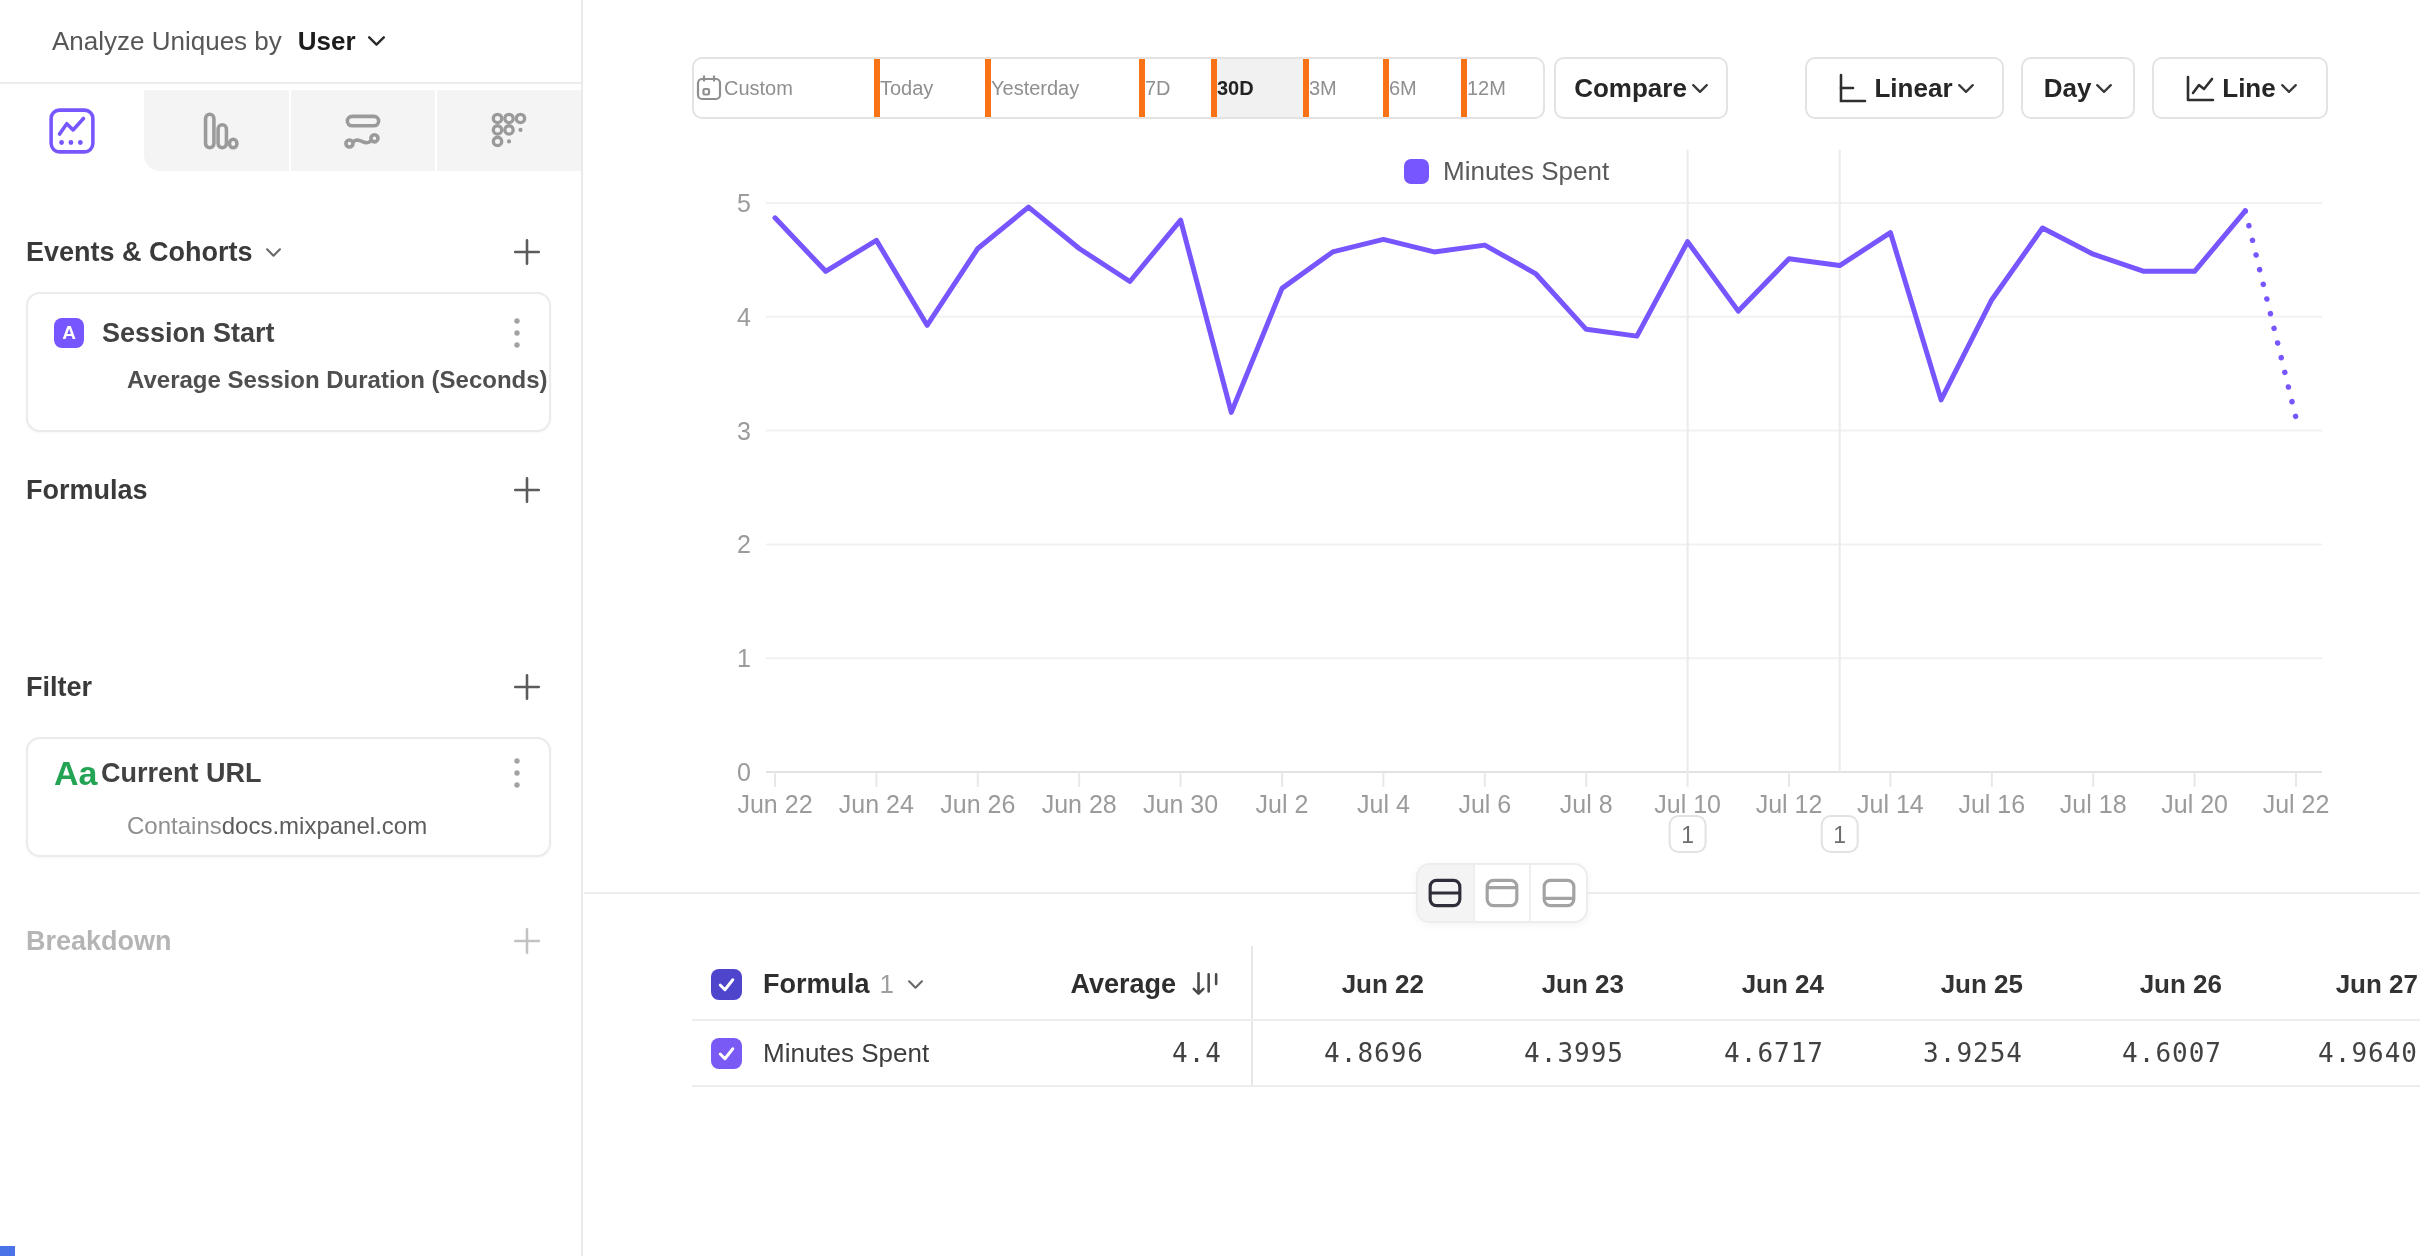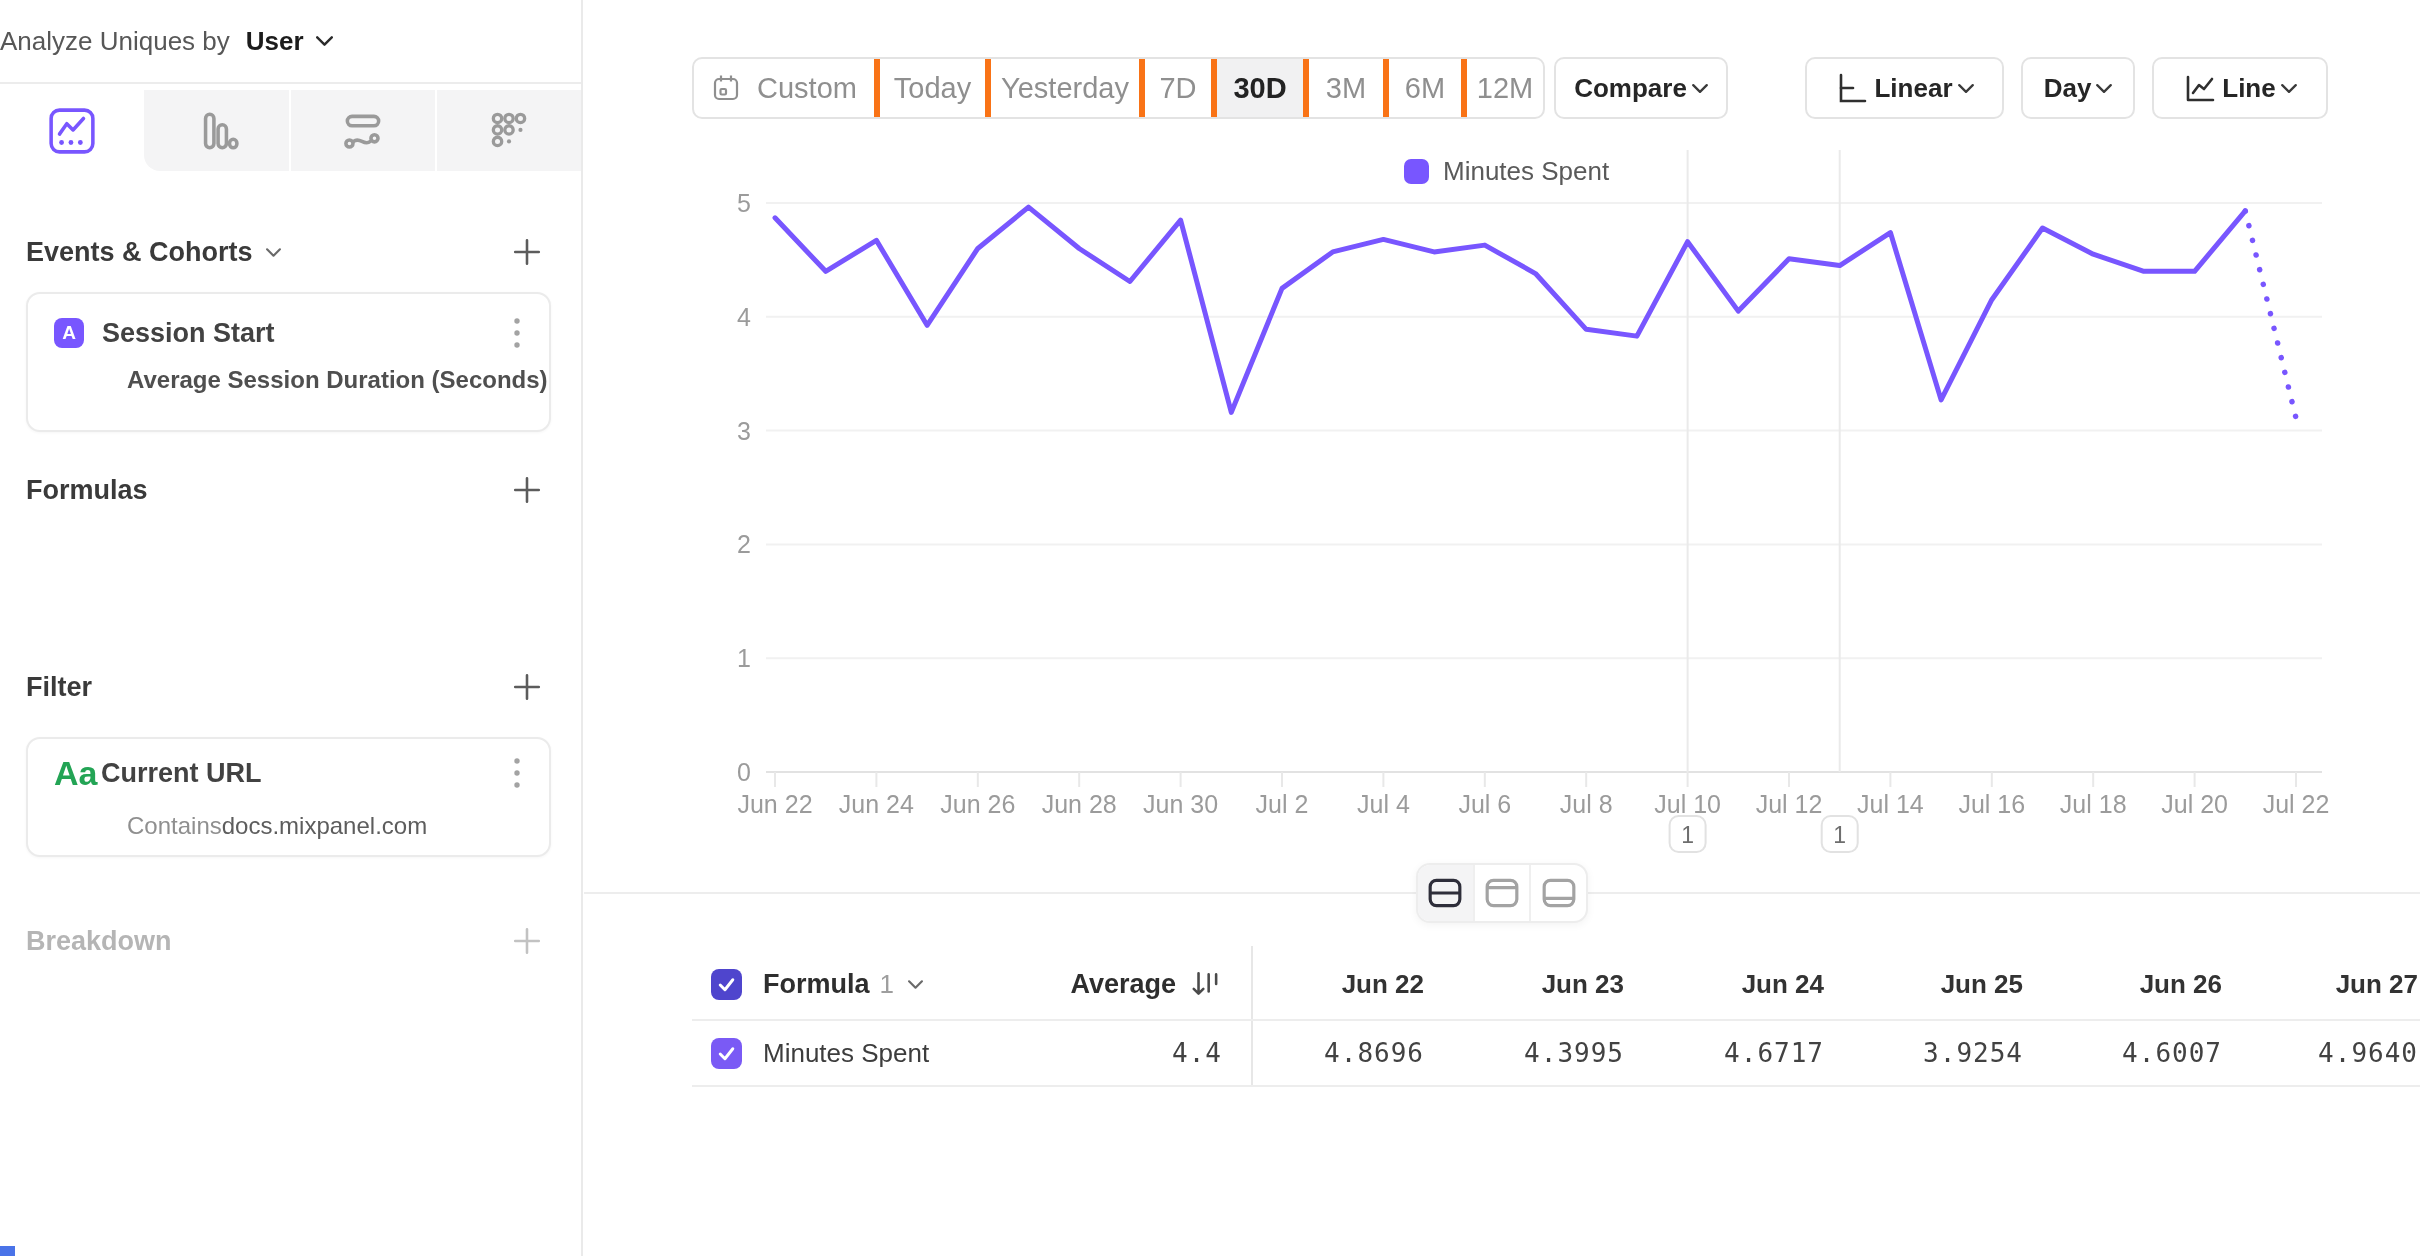--- a/index.html
+++ b/index.html
@@ -3,21 +3,21 @@
 <meta charset="utf-8">
 <style>
   *{margin:0;padding:0;box-sizing:border-box}
   html,body{background:#fff}
   #page{position:relative;width:2420px;height:1256px;overflow:hidden;background:#fff;
         font-family:"Liberation Sans","DejaVu Sans",sans-serif;color:#2f2f2f}
 
   
   #sidebar{position:absolute;left:0;top:0;width:583px;height:1256px;border-right:2px solid #eaeaea;background:#fff}
   .sb-header{position:absolute;left:0;top:0;width:100%;height:84px;border-bottom:2px solid #ececec;
-             display:flex;align-items:center;}
+             display:flex;align-items:center;padding-left:52px}
   .sb-analyze{font-size:26px;color:#575757}
   .sb-user{display:flex;align-items:center;gap:12px;margin-left:16px;font-size:26px;font-weight:700;color:#1c1c1c;cursor:pointer}
   .chev{flex:none}
   .tab-strip{position:absolute;top:90px;left:0;width:100%;height:81px;display:flex}
   .tab{flex:1;display:flex;align-items:center;justify-content:center;cursor:pointer}
   .tab.gray{background:#f4f4f5}
   .tab.g1{border-bottom-left-radius:16px}
   .tab.g2,.tab.g3{border-left:2px solid #fff}
 
   .sec-head{position:absolute;left:26px;width:516px;height:52px;display:flex;align-items:center;justify-content:space-between}
@@ -36,21 +36,21 @@
   .card-sub{position:absolute;left:99px;font-size:24px;font-weight:700;color:#4f4f4f}
   .aa-badge{width:33px;text-align:center;font-size:34px;font-weight:700;color:#23a455;flex:none}
   .formula-line{position:absolute;left:30px;top:0;height:100%;display:flex;align-items:center;
                 font-size:26px;font-weight:500;color:#3c3c3c}
   .filter-op{font-size:24px;color:#8f8f8f}
   .filter-val{font-size:24px;color:#5d5d5d;}
 
   
   .seg{position:absolute;left:692px;top:57px;height:62px;display:flex;background:#fff;border:2px solid #e3e3e3;
        border-radius:10px;overflow:hidden}
-  .seg-item{display:flex;align-items:center;justify-content:center;font-size:29px;color:#8f8f8f;gap:16px;cursor:pointer}
+  .seg-item{display:flex;align-items:center;font-size:20px;color:#8f8f8f;gap:0;cursor:pointer}
   .seg-item + .seg-item{border-left:6px solid #f97316}
   .seg-item.sel{background:#f1f1f2;color:#232323;font-weight:700}
   .tbtn{position:absolute;top:57px;height:62px;background:#fff;border:2px solid #e3e3e3;border-radius:10px;
         display:flex;align-items:center;justify-content:center;gap:5px;font-size:26px;font-weight:700;color:#262626;cursor:pointer}
 
   
   #legend{position:absolute;left:1404px;top:156px;display:flex;align-items:center;gap:14px}
   .legend-chip{width:25px;height:25px;border-radius:7px;background:#7856ff}
   .legend-label{font-size:26px;color:#5a5a5a}
   #chart-svg{position:absolute;left:0;top:0;pointer-events:none}

